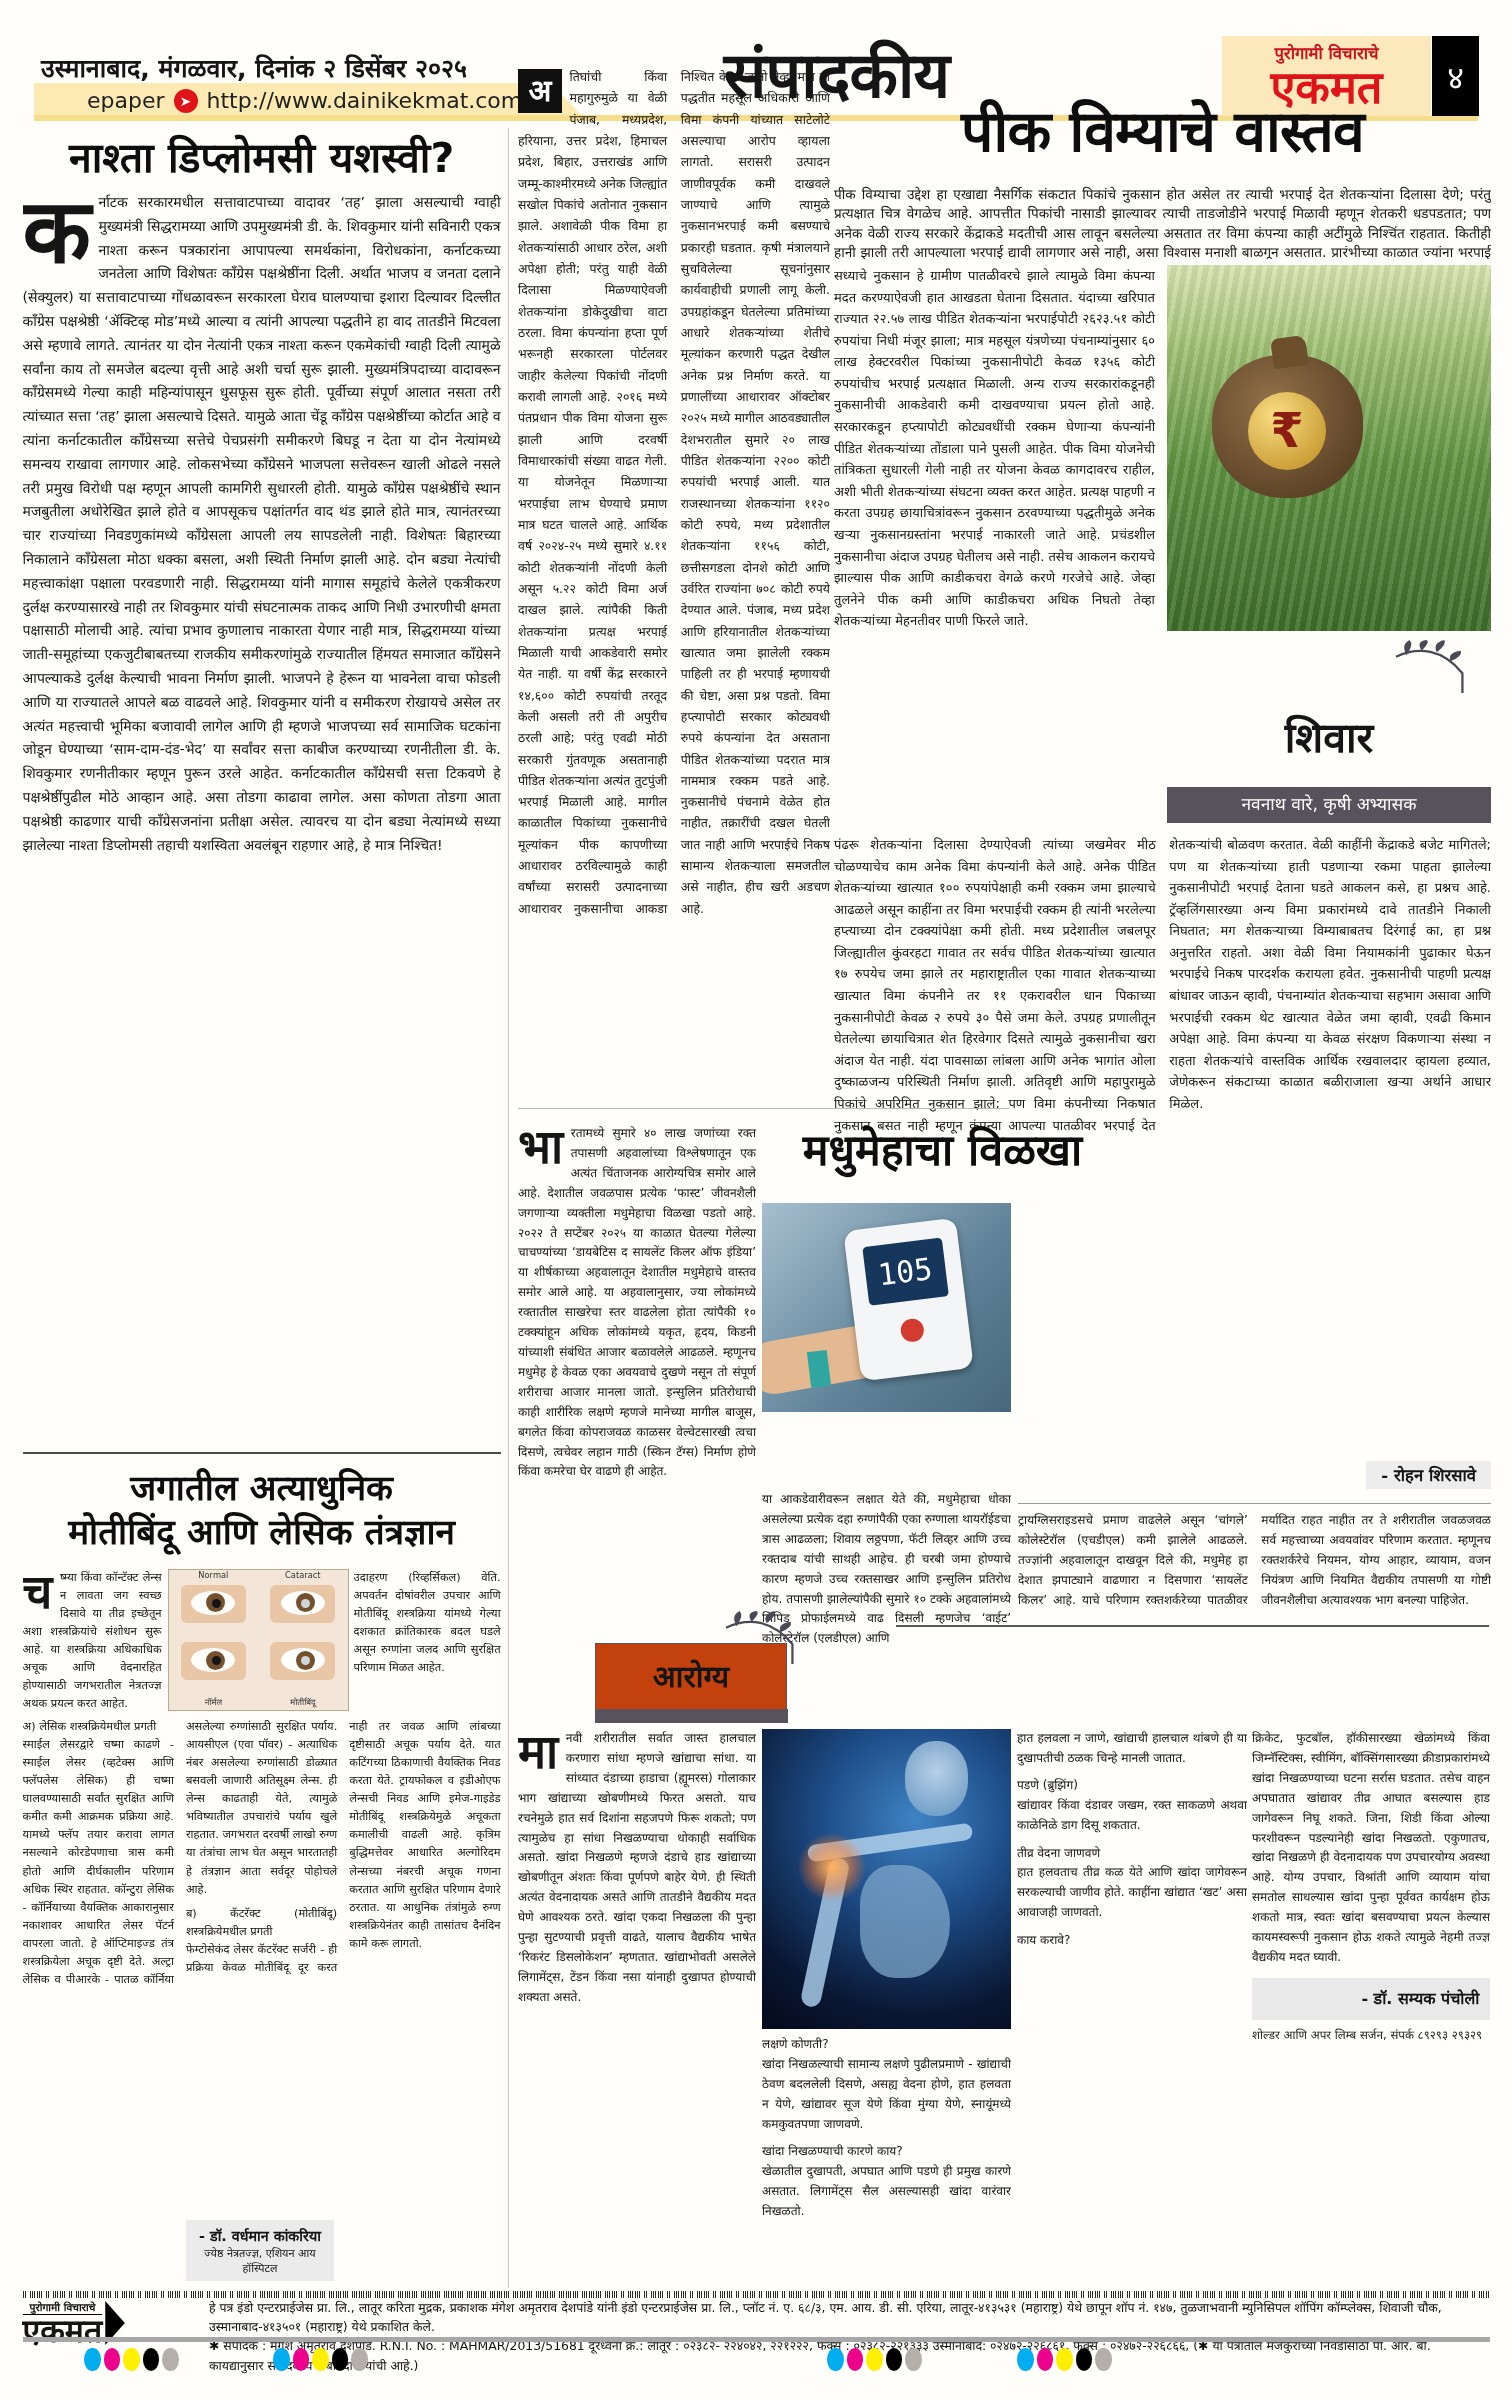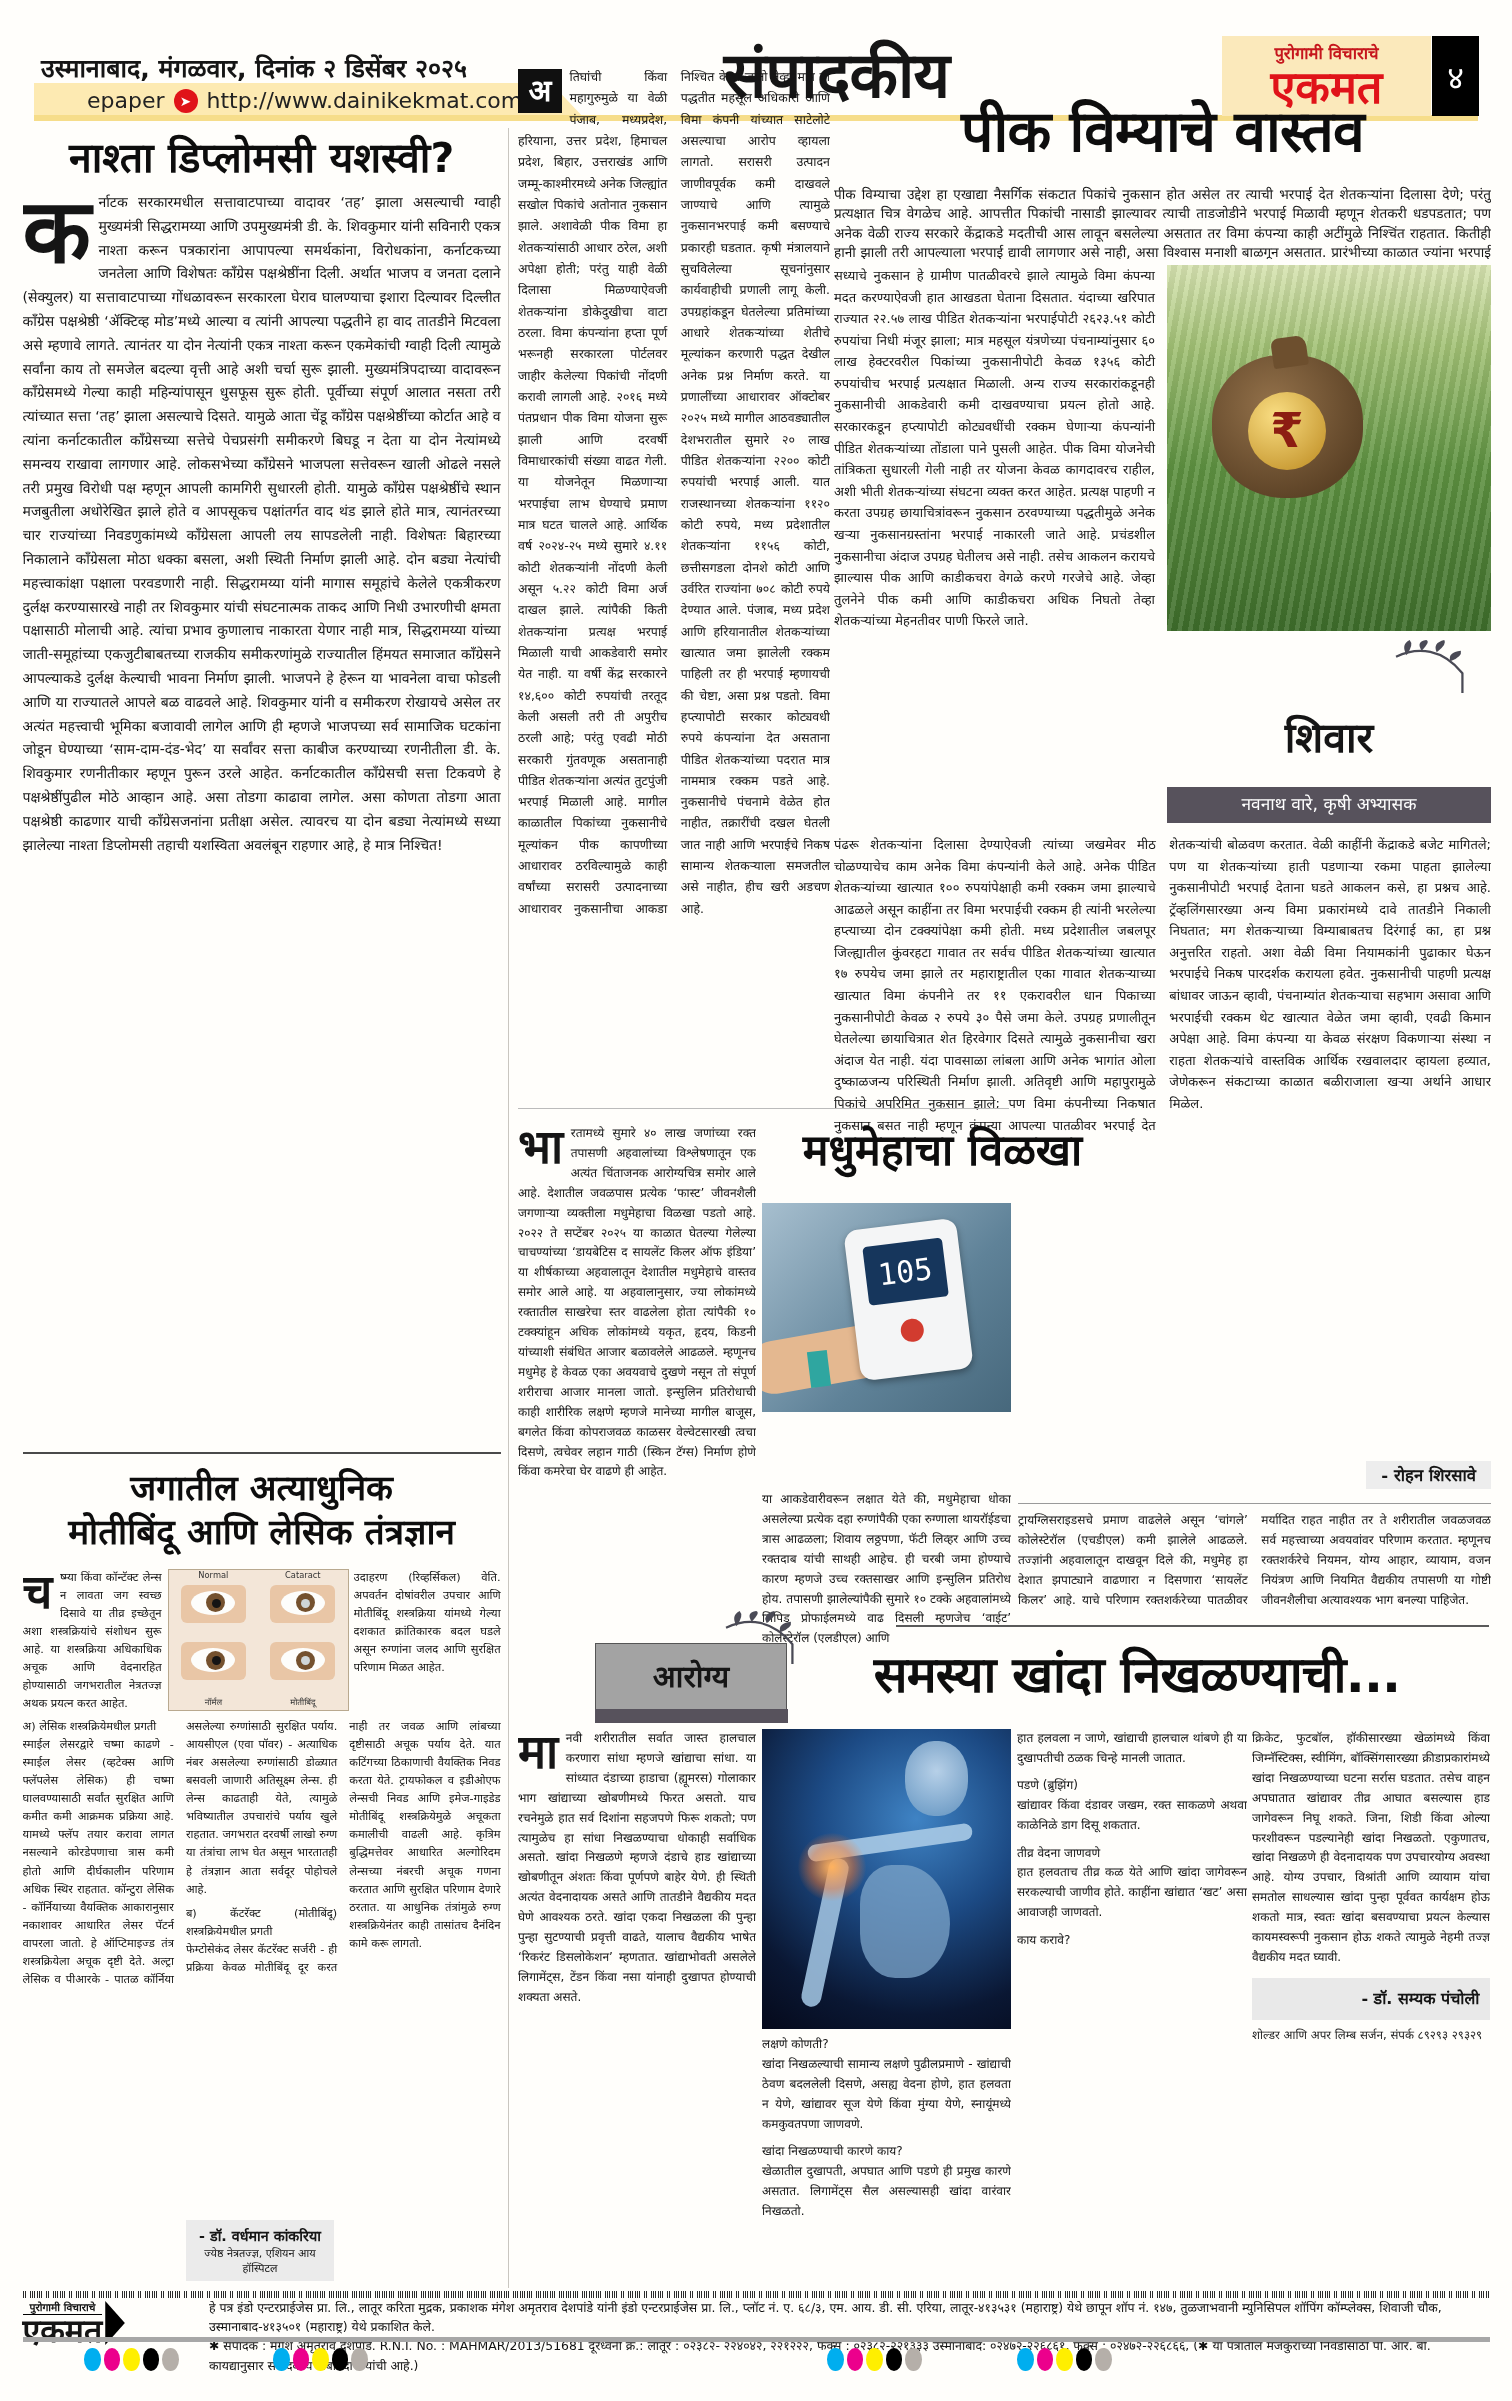--- a/index.html
+++ b/index.html
@@ -97,21 +97,21 @@
       border-radius:4.5px;color:#fff;font-family:"DejaVu Sans Mono",monospace;font-size:30px;
       display:flex;align-items:center;justify-content:center;}
   #dia-img .btn{position:absolute;left:45px;top:95px;width:22.6px;height:22.6px;border-radius:50%;background:#d23b2f;}
   #dia-img .strip{position:absolute;left:47px;top:148px;width:19.6px;height:36px;background:#2fa6a0;transform:rotate(-7deg);}
   #dia-col2{left:762px;top:1490px;width:249px;height:194px;}
   #dia-rule{left:1018px;top:1503px;width:473px;height:0.8px;background:#9a9a9a;}
   #dia-col3{left:1018px;top:1511px;width:473px;height:104px;}
   #mid-rule{left:518px;top:1108px;width:491px;height:0.8px;background:#bbb;}
   
   #health-rule{left:896px;top:1625px;width:593px;height:1.5px;background:#5a5a5a;}
-  #health-box{left:595px;top:1643px;width:190px;height:77px;border:1.5px solid #555;background:#a3a3a3;}
+  #health-box{left:595px;top:1643px;width:190px;height:77px;border:1.5px solid #555;background:#c2410c;}
   #health-box .lbl{font-size:30px;font-weight:bold;text-align:center;margin-top:10.5px;}
   #health-box .band{position:absolute;left:-1.5px;bottom:-1.5px;width:calc(100% + 3px);height:13.6px;background:#57525c;}
   #health-title{left:783px;top:1639px;width:708px;font-size:50px;letter-spacing:-0.8px;}
   #health-col1{left:518px;top:1729px;width:238px;height:559px;}
   #health-img{left:762px;top:1729px;width:249px;height:300px;position:absolute;overflow:hidden;
       background:radial-gradient(circle at 62% 30%,#3f83c4 0%,#1c4a84 38%,#0a1733 75%,#05091a 100%);}
   #health-img .skull{position:absolute;left:143px;top:12px;width:63px;height:75px;border-radius:46%;
       background:radial-gradient(circle at 50% 40%,#cfe3f4,#7fa8cc 80%);opacity:.85;}
   #health-img .clav{position:absolute;left:45px;top:105px;width:166px;height:16.6px;border-radius:9px;
       background:#a9cae6;transform:rotate(-8deg);opacity:.9;}
@@ -273,21 +273,20 @@
     <path d="M4 22 C 34 8, 66 12, 92 44 L 92 70" stroke="#4a4a55" stroke-width="3" fill="none"></path>
     <path d="M18 20 q10 -14 4 -20 q-12 6 -4 20" fill="#4a4a55"></path>
     <path d="M38 14 q12 -12 6 -14 q-14 2 -6 14" fill="#4a4a55"></path>
     <path d="M58 16 q14 -10 10 -16 q-16 4 -10 16" fill="#4a4a55"></path>
     <path d="M76 28 q16 -6 14 -14 q-18 2 -14 14" fill="#4a4a55"></path>
   </svg>
   <div id="health-box" class="abs">
     <div class="lbl">आरोग्य</div>
     <div class="band"></div>
   </div>
-  <div id="health-title" class="abs headline">समस्या खांदा निखळण्याची...</div>
   <div id="health-col1" class="abs just body-sm">
     <span class="dc dc-m">मा</span><span>नवी शरीरातील सर्वात जास्त हालचाल करणारा सांधा म्हणजे खांद्याचा सांधा. या सांध्यात दंडाच्या हाडाचा (ह्यूमरस) गोलाकार भाग खांद्याच्या खोबणीमध्ये फिरत असतो. याच रचनेमुळे हात सर्व दिशांना सहजपणे फिरू शकतो; पण त्यामुळेच हा सांधा निखळण्याचा धोकाही सर्वाधिक असतो. खांदा निखळणे म्हणजे दंडाचे हाड खांद्याच्या खोबणीतून अंशतः किंवा पूर्णपणे बाहेर येणे. ही स्थिती अत्यंत वेदनादायक असते आणि तातडीने वैद्यकीय मदत घेणे आवश्यक ठरते. खांदा एकदा निखळला की पुन्हा पुन्हा सुटण्याची प्रवृत्ती वाढते, यालाच वैद्यकीय भाषेत ‘रिकरंट डिसलोकेशन’ म्हणतात. खांद्याभोवती असलेले लिगामेंट्स, टेंडन किंवा नसा यांनाही दुखापत होण्याची शक्यता असते.</span>
   </div>
   <div id="health-img">
     <div class="skull"></div>
       <div class="clav"></div>
       <div class="hum"></div>
       <div class="scap"></div>
       <div class="glow"></div>
   </div>

